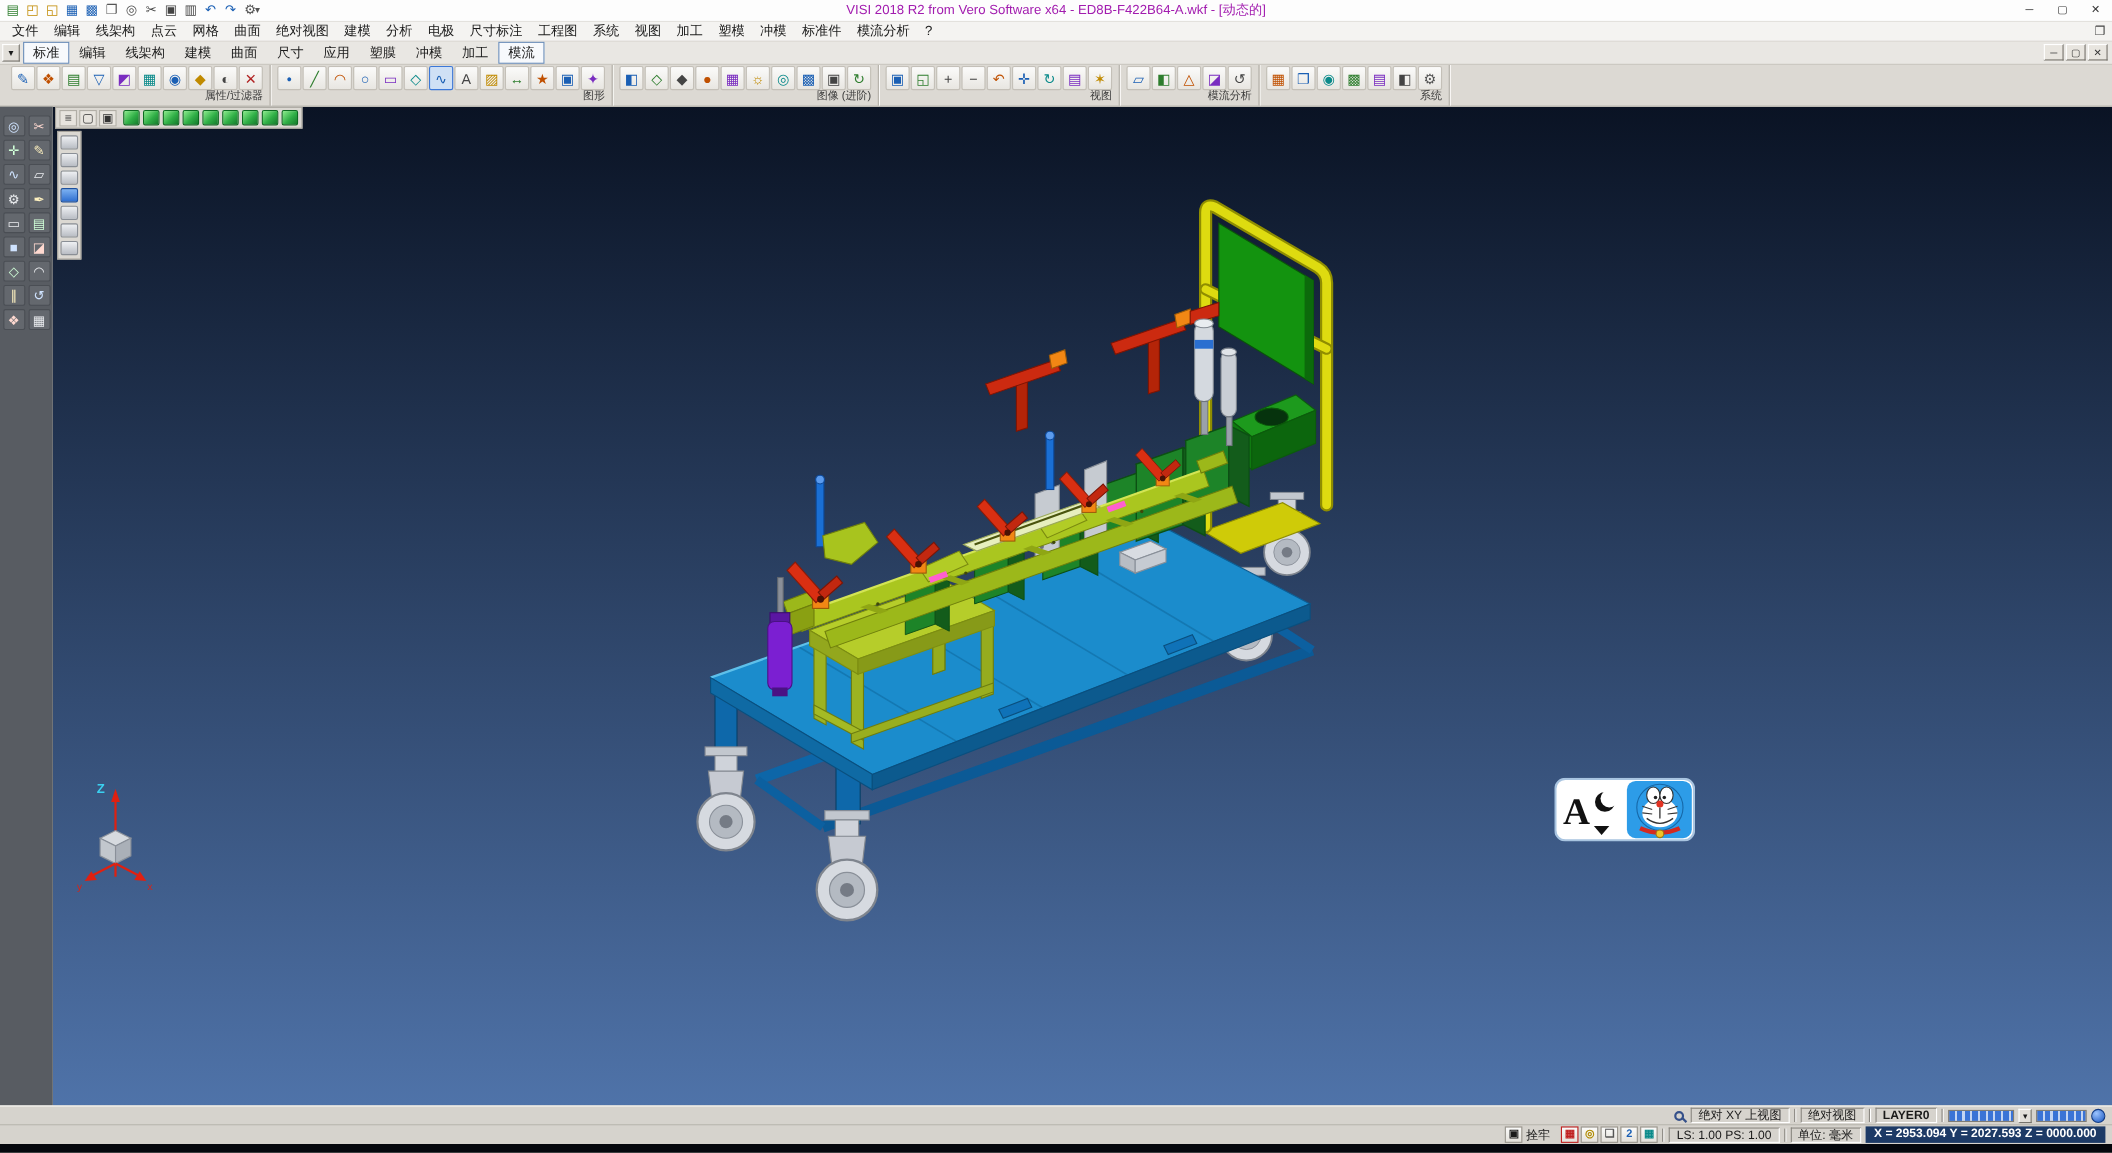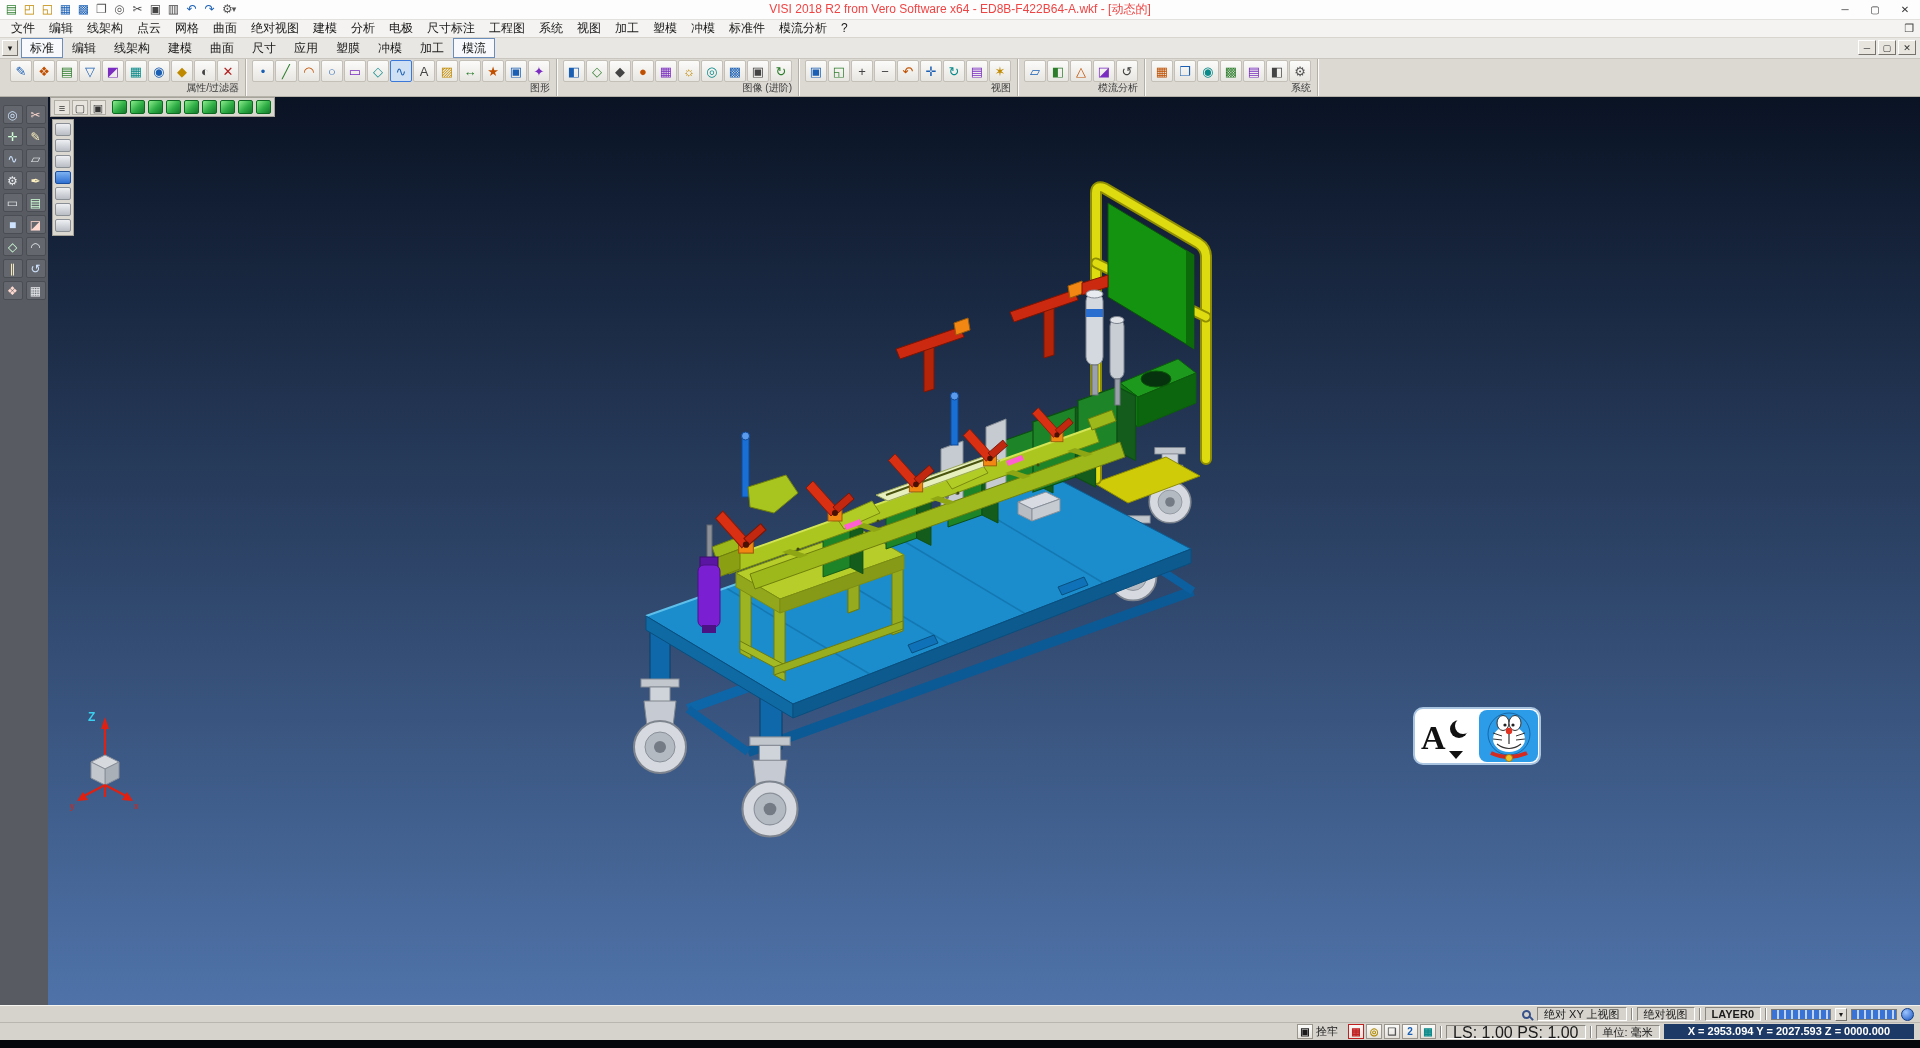--- a/index.html
+++ b/index.html
@@ -2,21 +2,21 @@
 <html><head>
 <meta charset="utf-8">
 <style>
   * { margin:0; padding:0; box-sizing:border-box; }
   html,body { width:1920px; height:1048px; overflow:hidden; background:#000; }
   body { font-family:"Liberation Sans", sans-serif; font-size:12px; color:#1a1a1a; }
   .app { width:1920px; height:1048px; display:flex; flex-direction:column; background:#d9d6d0; }
 
   
   .titlebar { height:20px; background:#fdfdfd; position:relative; display:flex; align-items:center; justify-content:center; border-bottom:1px solid #e3e1dd; flex:0 0 auto; }
-  .title-text { font-size:12px; color:#ef4444; }
+  .title-text { font-size:12px; color:#a21caf; }
   .qat { position:absolute; left:3px; top:1px; display:flex; gap:1px; align-items:center; }
   .qicon { width:17px; height:17px; line-height:17px; text-align:center; font-size:12px; cursor:default; }
   .qat-more { font-size:9px; color:#555; width:12px; text-align:center; }
   .winctl { position:absolute; right:0; top:0; display:flex; }
   .winbtn { width:30px; height:20px; line-height:19px; text-align:center; font-size:10px; color:#333; }
 
   
   .menubar { height:18px; background:#f4f3f1; display:flex; align-items:center; padding-left:4px; border-bottom:1px solid #d8d5cf; flex:0 0 auto; position:relative; }
   .menus { display:flex; }
   .menu-item { padding:0 7px; font-size:12px; line-height:17px; color:#1a1a1a; }
@@ -67,23 +67,23 @@
   .mag { width:9px; height:9px; border:2px solid #35508a; border-radius:50%; position:relative; margin-right:2px; }
   .mag::after { content:""; position:absolute; width:6px; height:2px; background:#35508a; transform:rotate(45deg); right:-5px; bottom:-2px; }
   .segbar { height:11px; border:1px solid #7e7b74; background:repeating-linear-gradient(90deg,#3a73d6 0 5px,#c3d4f2 5px 7px); }
   .segbar.b1 { width:60px; } .segbar.b2 { width:46px; }
   .seg-dd { width:12px; height:13px; line-height:12px; font-size:8px; text-align:center; border:1px solid; border-color:#fff #76736c #76736c #fff; background:#e2dfd9; }
   .orb { width:13px; height:13px; border-radius:50%; background:radial-gradient(circle at 35% 30%, #9cc4ff, #1a56c0); border:1px solid #123c85; }
   .sicon { width:16px; height:15px; line-height:14px; text-align:center; font-size:10px; font-weight:bold; background:linear-gradient(#fbfbfa,#e4e1db); border:1px solid #9a968e; }
   .sicon.first { border-color:#c02020; }
   .lockgrp { display:flex; align-items:center; gap:3px; margin-right:6px; }
   .lock-label { font-size:11px; }
-  .coords { background:#1d3a66; color:#fff; font-size:11px; font-weight:bold; padding:1px 24px; height:15px; line-height:13px; white-space:nowrap; }
+  .coords { background:#1d3a66; color:#fff; font-size:11px; font-weight:bold; padding:1px 8px; height:15px; line-height:13px; white-space:nowrap; }
   .units { font-size:11px; }
-  .scaleinfo { font-size:16px; }
+  .scaleinfo { font-size:11px; }
   .sliver { height:8px; background:#05070d; flex:0 0 auto; }
 </style>
 </head>
 <body>
 
 <div class="app">
 
   <div class="titlebar">
     <div class="qat">
         <span class="qicon" style="color: rgb(45, 125, 45);">▤</span>

